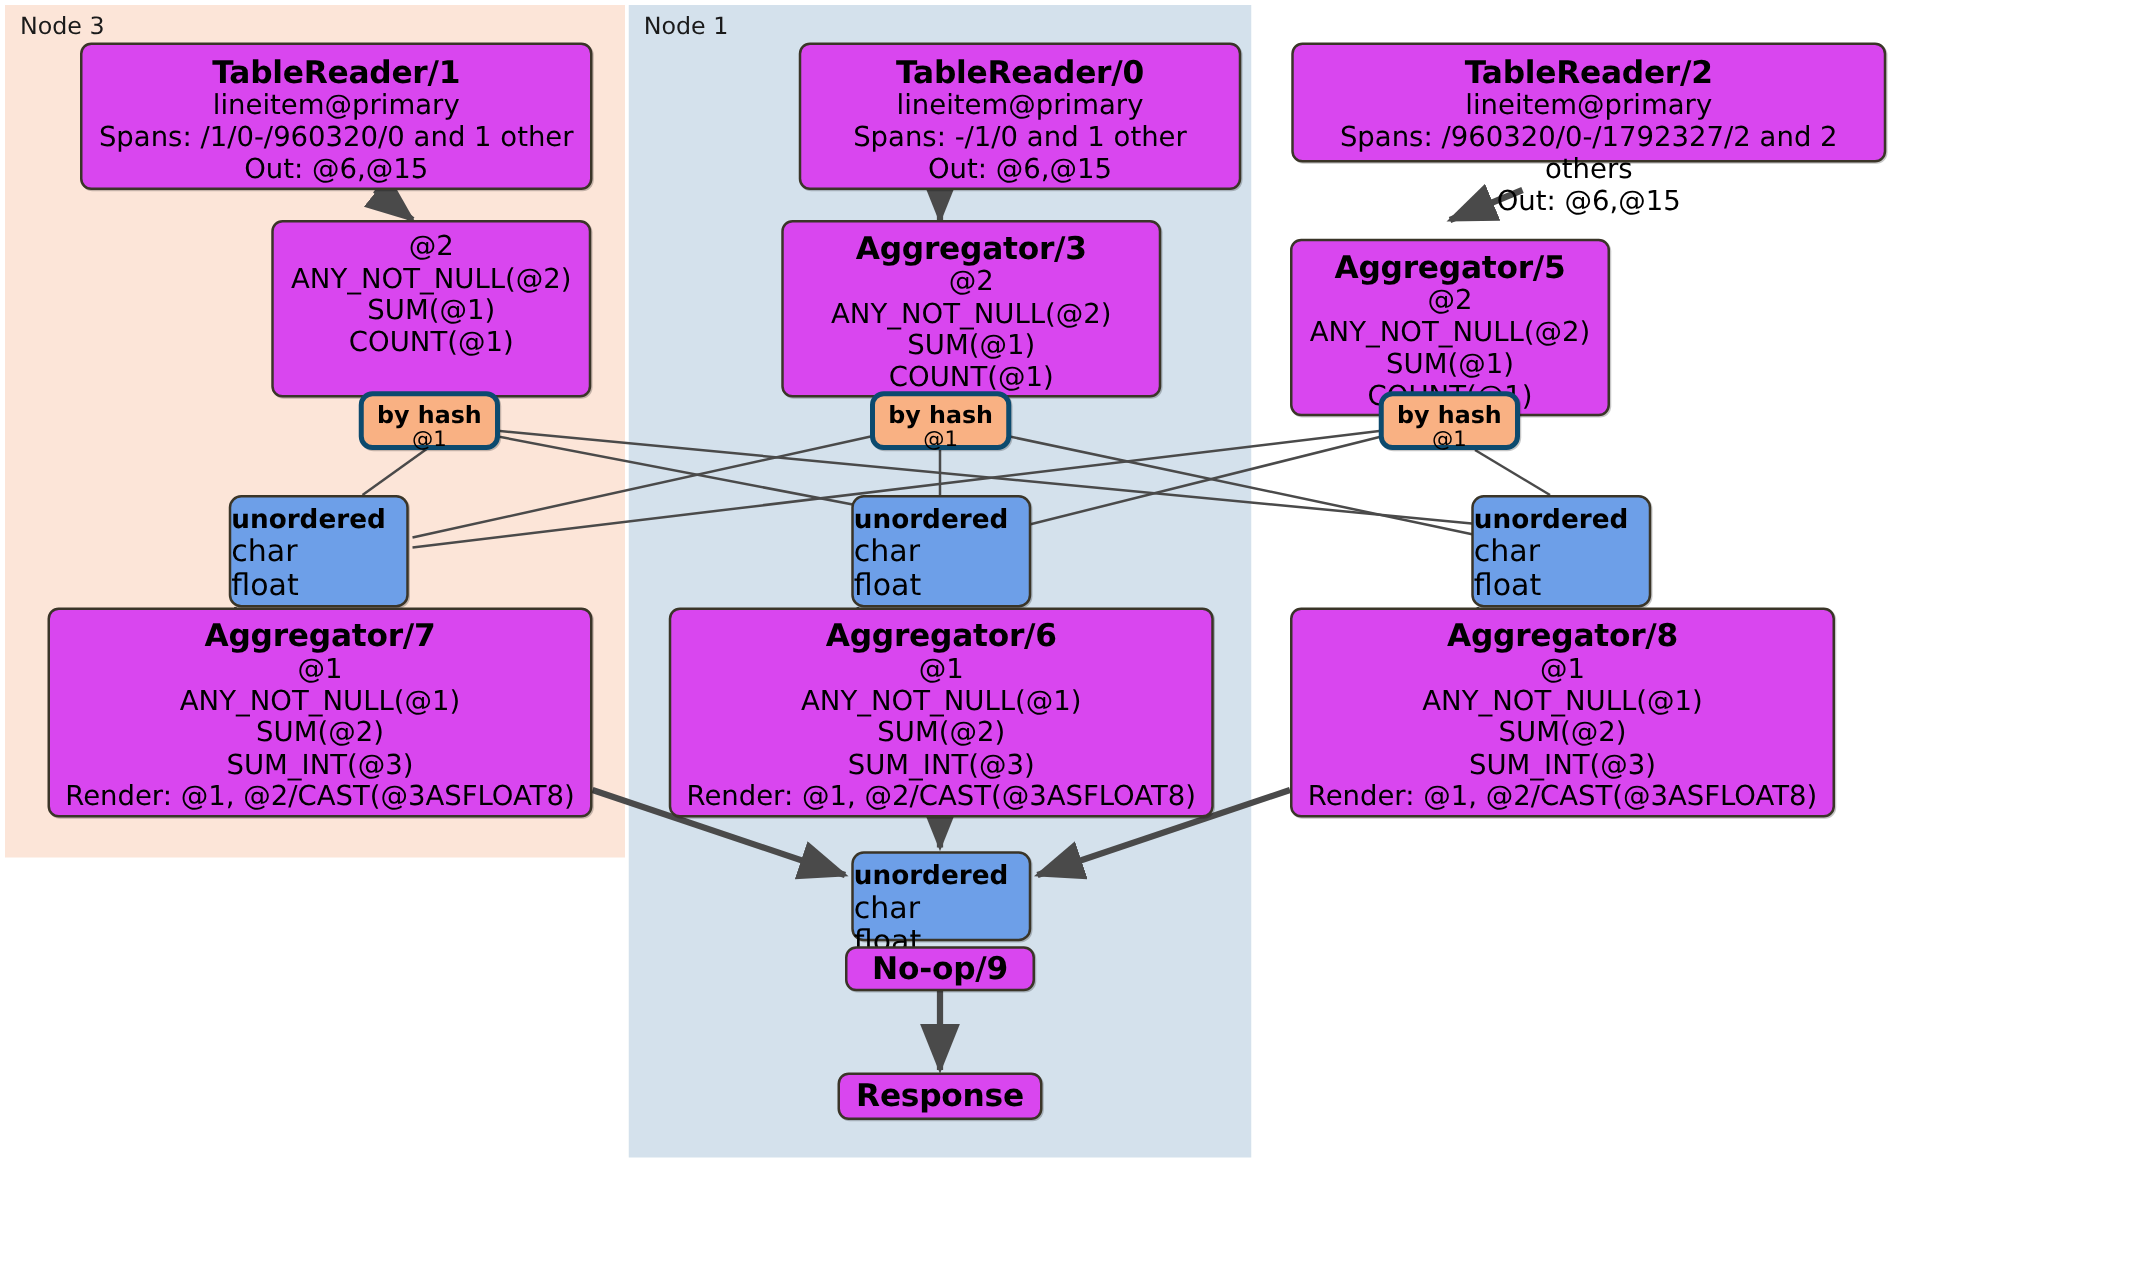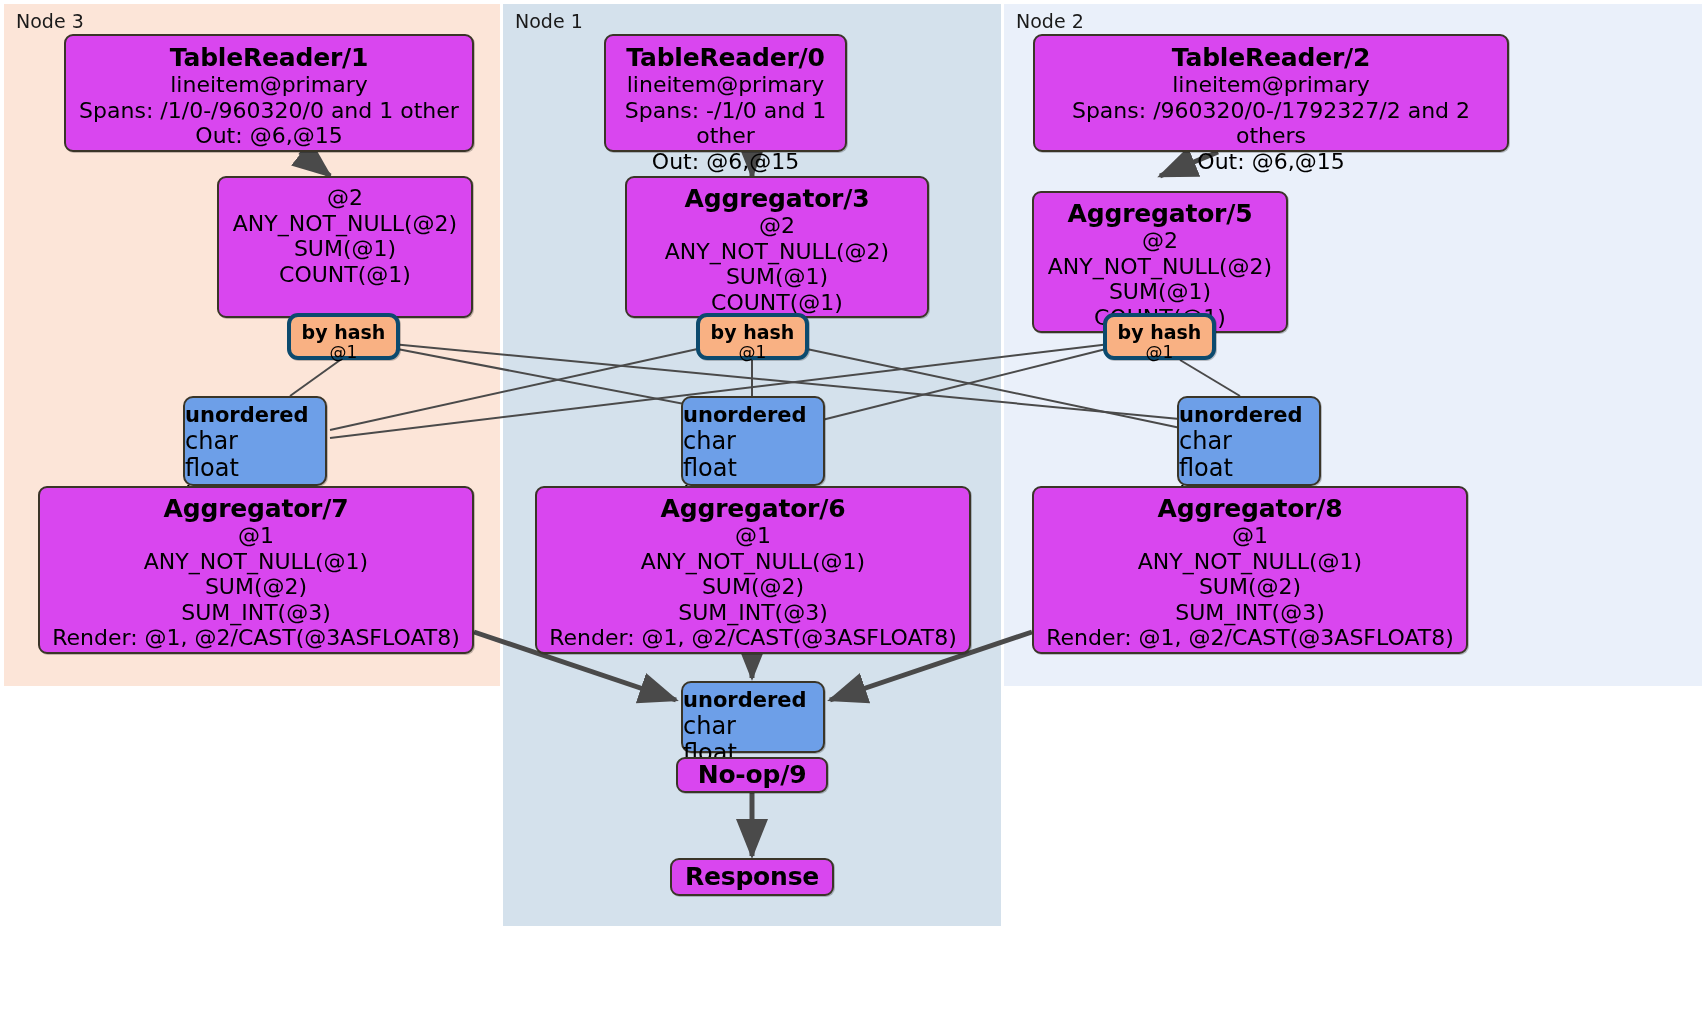--- a/index.html
+++ b/index.html
@@ -50,23 +50,20 @@
 <div id="stage">
 
   <div class="node-panel" style="left:4px;top:4px;width:496px;height:682px;background:#fce5d8;">
     <span class="panel-label">Node 3</span>
   </div>
 
   <div class="node-panel" style="left:503px;top:4px;width:498px;height:922px;background:#d4e1ec;">
     <span class="panel-label">Node 1</span>
   </div>
 
-  <div class="node-panel" style="left:1004px;top:4px;width:698px;height:682px;background:#eaf0fa;">
-    <span class="panel-label">Node 2</span>
-  </div>
 
   <svg id="edges" viewBox="0 0 1706 1016">
     <defs>
       <marker id="ah" markerWidth="9" markerHeight="9" refX="7.4" refY="3.2" orient="auto" markerUnits="strokeWidth">
         <path d="M0,0 L8,3.2 L0,6.4 z" fill="#4a4a4a"></path>
       </marker>
       <marker id="ah-thin" markerWidth="10" markerHeight="10" refX="8" refY="3.4" orient="auto" markerUnits="strokeWidth">
         <path d="M0,0 L8.5,3.4 L0,6.8 z" fill="#4a4a4a"></path>
       </marker>
     </defs>
@@ -94,28 +91,28 @@
     <path d="M752,790 L752,856" stroke="#4a4a4a" stroke-width="5" fill="none" marker-end="url(#ah)"></path>
   </svg>
 
   <div class="box" style="left:64px;top:34px;width:410px;height:118px;padding-top:8px;">
     <span class="t">TableReader/1</span>
     <span class="d">lineitem@primary</span>
     <span class="d">Spans: /1/0-/960320/0 and 1 other</span>
     <span class="d">Out: @6,@15</span>
   </div>
 
-  <div class="box" style="left:604px;top:34px;width:243px;height:118px;padding-top:8px;">
+  <div class="box" style="left:639px;top:34px;width:354px;height:118px;padding-top:8px;">
     <span class="t">TableReader/0</span>
     <span class="d">lineitem@primary</span>
     <span class="d">Spans: -/1/0 and 1 other</span>
     <span class="d">Out: @6,@15</span>
   </div>
 
-  <div class="box" style="left:1033px;top:34px;width:476px;height:118px;padding-top:8px;">
+  <div class="box" style="left:1033px;top:34px;width:476px;height:96px;padding-top:8px;">
     <span class="t">TableReader/2</span>
     <span class="d">lineitem@primary</span>
     <span class="d">Spans: /960320/0-/1792327/2 and 2 others</span>
     <span class="d">Out: @6,@15</span>
   </div>
 
   <div class="box" style="left:217px;top:176px;width:256px;height:142px;padding-top:7px;">
     <span class="d">@2</span>
     <span class="d">ANY_NOT_NULL(@2)</span>
     <span class="d">SUM(@1)</span>

